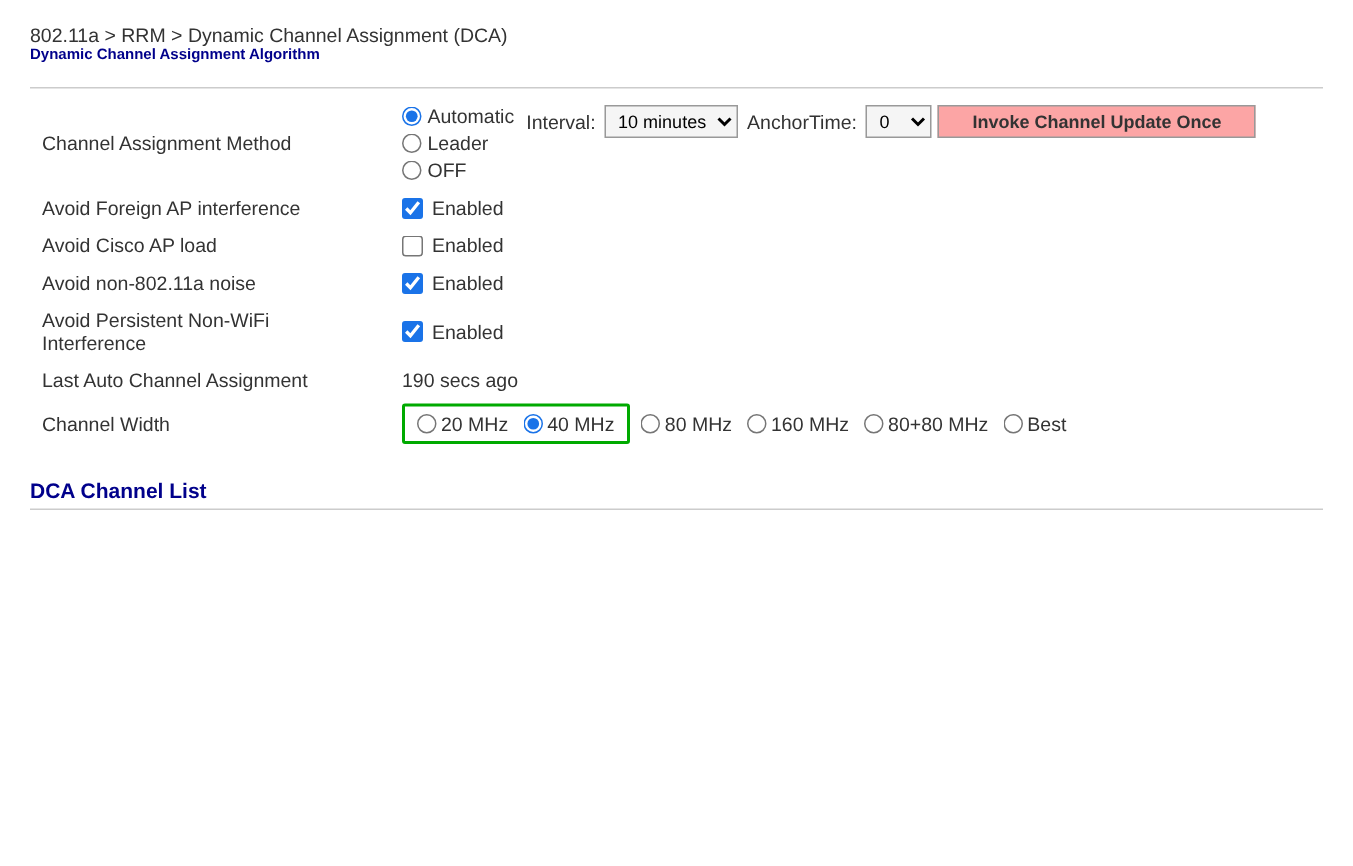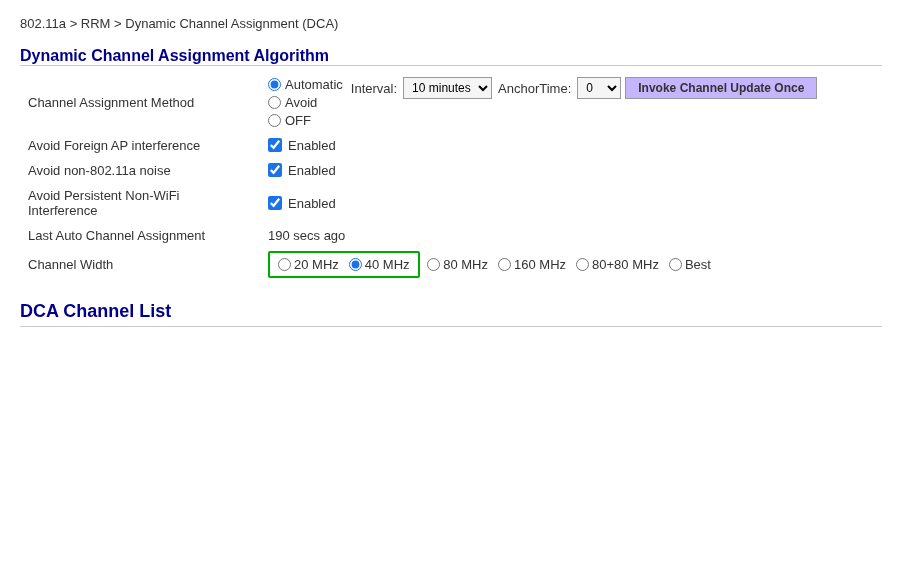--- a/index.html
+++ b/index.html
@@ -7,29 +7,28 @@
       font-family: Arial, sans-serif;
       font-size: 13px;
       color: #333;
       background: #fff;
       padding: 16px 20px;
       width: 902px;
     }
     .breadcrumb {
       font-size: 13px;
       color: #333;
-      margin-bottom: 16px;
       font-weight: normal;
     }
     .section-title {
-      font-size: 16px;
+      font-size: 10px;
       font-weight: bold;
       color: #00008b;
       margin-bottom: 6px;
-      padding-bottom: 0;
+      padding-bottom: 16px;
       border-bottom: 1px solid #ccc;
     }
     .form-table {
       width: 100%;
       border-collapse: collapse;
       margin-bottom: 20px;
     }
     .form-table td {
       padding: 5px 8px;
       vertical-align: middle;
@@ -68,30 +67,30 @@
     }
     select {
       font-size: 12px;
       padding: 2px 4px;
       border: 1px solid #999;
       background: #f5f5f5;
       cursor: pointer;
     }
     button.invoke-btn {
       font-size: 12px;
-      padding: 3px 12px;
-      background: #c4b5fd;
+      padding: 3px 22px;
+      background: #fca5a5;
       border: 1px solid #999;
       cursor: pointer;
       color: #333;
       font-weight: bold;
     }
     .checkbox-row {
       display: flex;
-      align-items: flex-start;
+      align-items: center;
       gap: 6px;
     }
     input[type="checkbox"] {
       width: 14px;
       height: 14px;
       accent-color: #1a73e8;
       cursor: pointer;
     }
     input[type="radio"] {
       accent-color: #1a73e8;
@@ -106,21 +105,21 @@
       border-radius: 2px;
     }
     .channel-width-option {
       display: flex;
       gap: 3px;
     }
     .highlighted-row td {
       padding: 3px 8px;
     }
     .dca-list-title {
-      font-size: 18px;
+      font-size: 14px;
       font-weight: bold;
       color: #00008b;
       margin-top: 0;
       padding-bottom: 4px;
       border-bottom: 1px solid #ccc;
     }
   </style>
 </head>
 <body>
 
@@ -135,21 +134,21 @@
       <td class="label-col">Channel Assignment Method</td>
       <td class="value-col">
         <div class="inline-controls">
           <div class="radio-group">
             <div class="radio-row">
               <input type="radio" name="cam" checked="" style="">
               <span>Automatic</span>
             </div>
             <div class="radio-row">
               <input type="radio" name="cam" style="">
-              <span>Avoid</span>
+              <span>Leader</span>
             </div>
             <div class="radio-row">
               <input type="radio" name="cam" style="">
               <span>OFF</span>
             </div>
           </div>
           <div class="right-controls">
             <div class="interval-row">
               <span>Interval:</span>
               <select>
@@ -177,20 +176,29 @@
     <tr>
       <td class="label-col">Avoid Foreign AP interference</td>
       <td class="value-col">
         <div class="checkbox-row">
           <input type="checkbox" checked="" style="">
           <span>Enabled</span>
         </div>
       </td>
     </tr>
 
+    <tr>
+      <td class="label-col">Avoid Cisco AP load</td>
+      <td class="value-col">
+        <div class="checkbox-row">
+          <input type="checkbox" style="">
+          <span>Enabled</span>
+        </div>
+      </td>
+    </tr>
 
     <tr>
       <td class="label-col">Avoid non-802.11a noise</td>
       <td class="value-col">
         <div class="checkbox-row">
           <input type="checkbox" checked="" style="">
           <span>Enabled</span>
         </div>
       </td>
     </tr>

